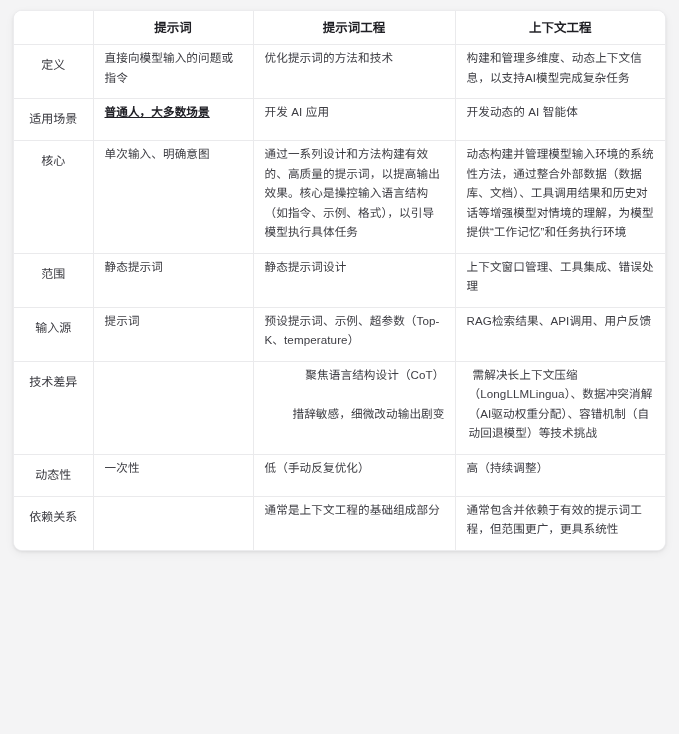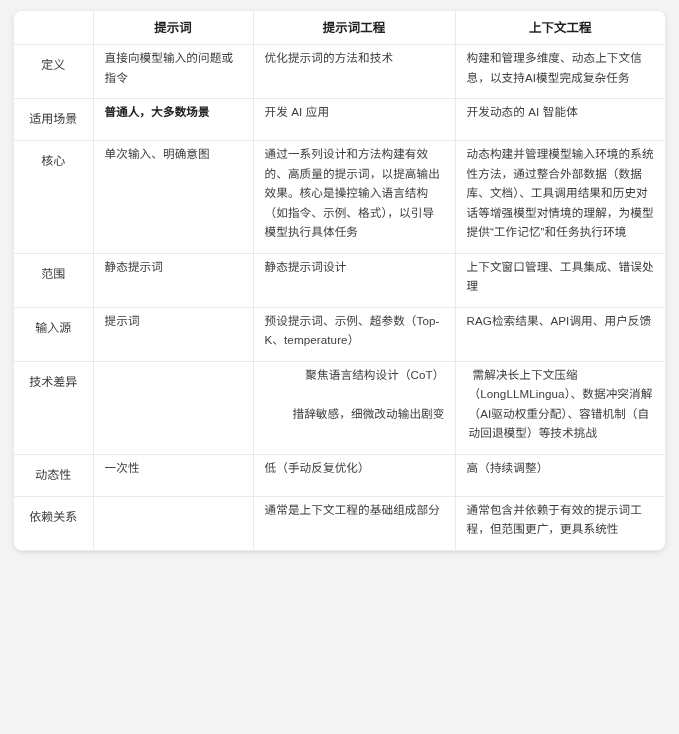--- a/index.html
+++ b/index.html
@@ -87,20 +87,21 @@
     line-height: 19.5px;
     padding: 3px 10px 11px 11px;
     letter-spacing: 0.1px;
     word-break: break-word;
     margin-top: 20px;
   }
 
   table.cmp td.cell.bold {
     font-weight: bold;
     color: #202026;
+    text-decoration: underline;
   }
 
   table.cmp td.cell.indent-first {
     padding-left: 13px;
     text-indent: 4px;
   }
 </style>
 </head>
 <body>
 

